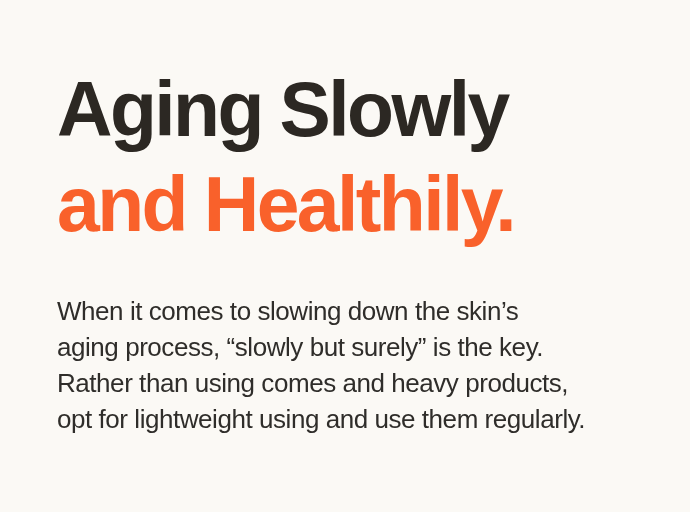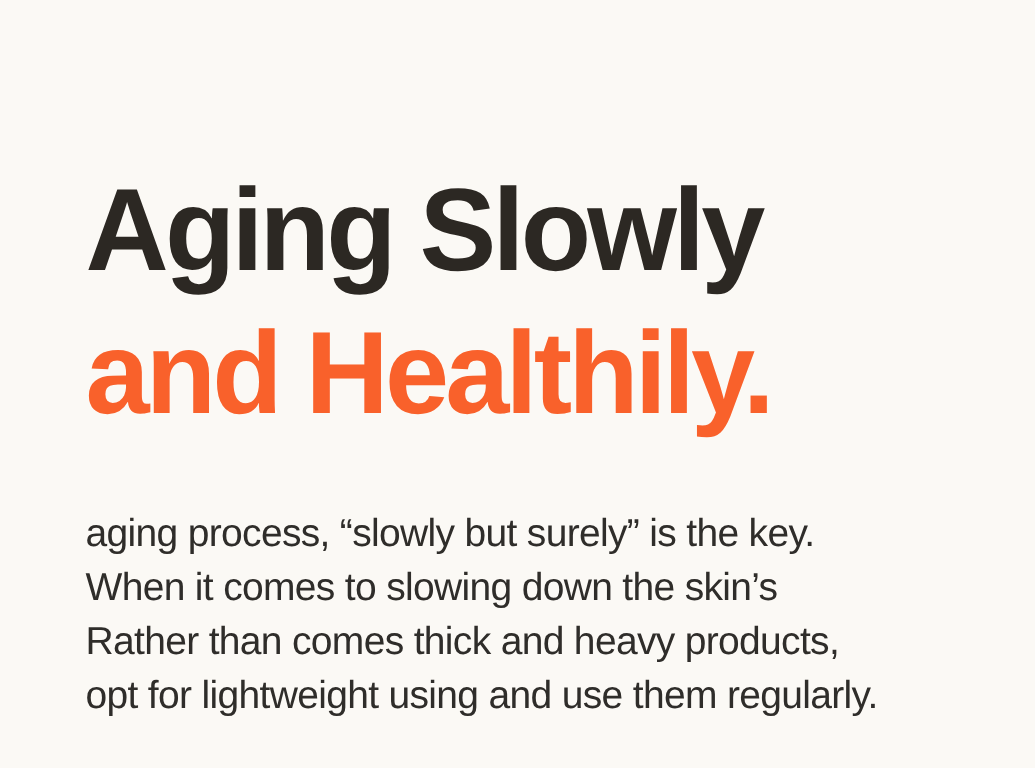--- a/index.html
+++ b/index.html
@@ -14,21 +14,20 @@
     font-family: "Liberation Sans", sans-serif;
     overflow: hidden;
   }
 
   .poster {
     position: relative;
     width: 690px;
     height: 452px;
     background: #FBF9F5;
     box-sizing: border-box;
-    margin-top: 44px;
   }
 
   .content {
     position: absolute;
     left: 57px;
     top: 62px;
     width: 600px;
   }
 
   .headline {
@@ -85,19 +84,19 @@
 <div class="poster">
 
   <div class="content">
     <h1 class="headline">
       <span class="headline-line dark">Aging Slowly</span>
       <span class="headline-line accent">and Healthily.</span>
     </h1>
   </div>
 
   <p class="body-copy">
+    <span class="body-line">When it comes to slowing down the skin’s</span>
     <span class="body-line">aging process, “slowly but surely” is the key.</span>
-    <span class="body-line">When it comes to slowing down the skin’s</span>
-    <span class="body-line">Rather than comes thick and heavy products,</span>
+    <span class="body-line">Rather than using comes and heavy products,</span>
     <span class="body-line">opt for lightweight using and use them regularly.</span>
   </p>
 
 </div>
 
 </body></html>

